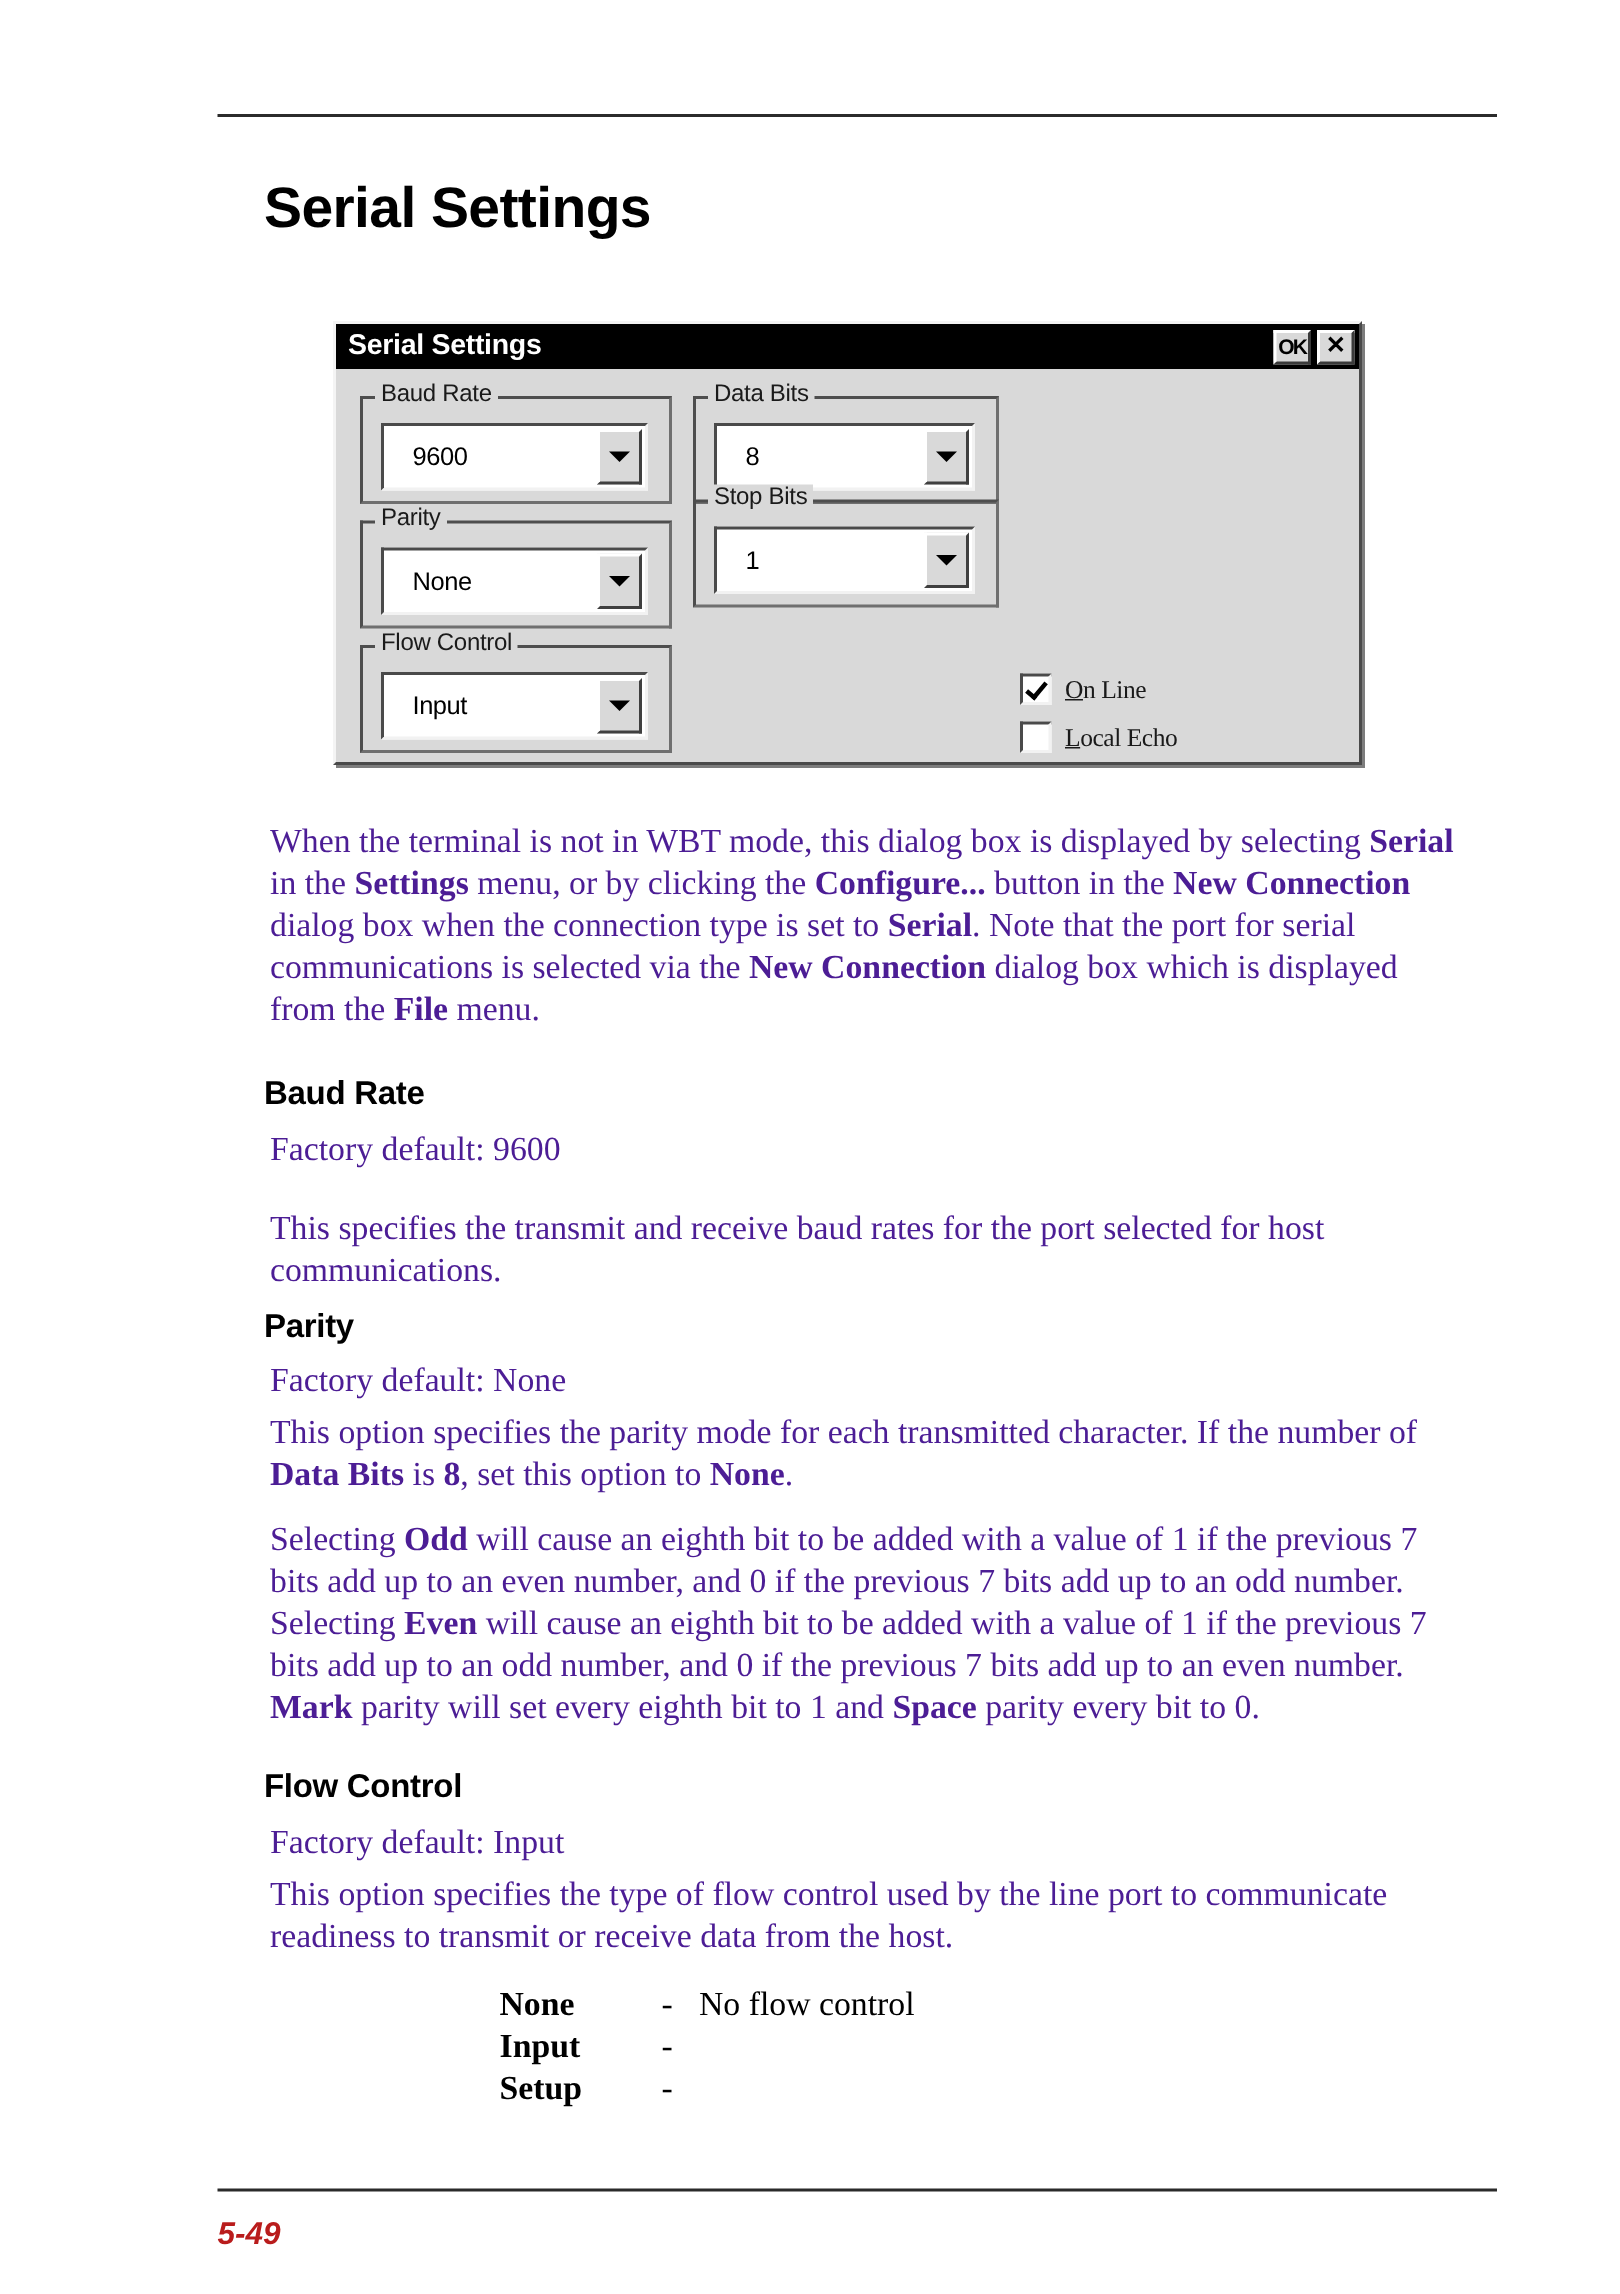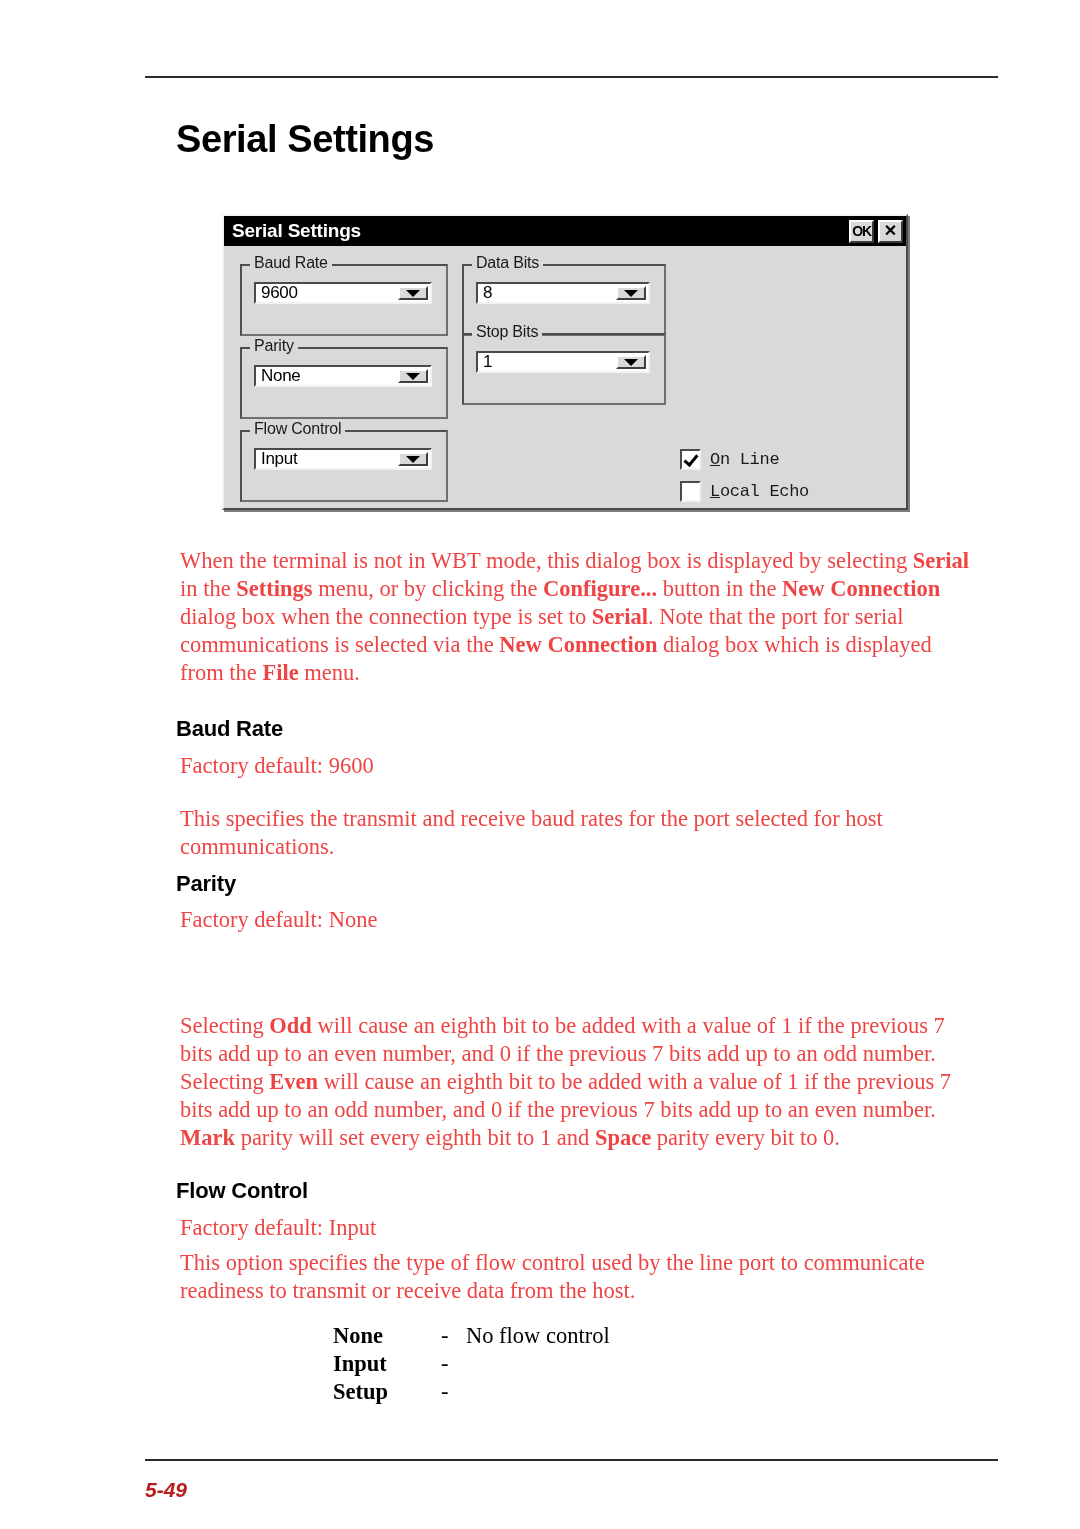--- a/index.html
+++ b/index.html
@@ -140,29 +140,30 @@
     color: #1a1a1a;
     white-space: nowrap;
     letter-spacing: -0.2px;
   }
 
   
   .combo {
     position: absolute;
     left: 12px;
     top: 16px;
-    height: 22px;
+    height: 45px;
     background: #ffffff;
     border-top: 2px solid #4a4a4a;
     border-left: 2px solid #4a4a4a;
     border-right: 2px solid #f2f2f2;
     border-bottom: 2px solid #f2f2f2;
     box-sizing: border-box;
     display: flex;
     align-items: stretch;
+    padding-left: 14px;
   }
   .combo-value {
     flex: 1 1 auto;
     display: flex;
     align-items: center;
     padding-left: 5px;
     font-family: "Liberation Sans", sans-serif;
     font-size: 17px;
     color: #000;
     letter-spacing: -0.3px;
@@ -213,37 +214,37 @@
     content: "";
     position: absolute;
     left: 5px; top: 1px;
     width: 5px; height: 11px;
     border-right: 3px solid #000;
     border-bottom: 3px solid #000;
     transform: rotate(40deg);
   }
   .chk-label {
     margin-left: 9px;
-    font-family: Liberation Mono, monospace;
+    font-family: Liberation Serif, serif;
     font-size: 17px;
     color: #1a1a1a;
     letter-spacing: -0.3px;
     white-space: nowrap;
   }
   .chk-label u { text-decoration: underline; }
 
   
   .para {
     position: absolute;
     left: 180px;
     width: 800px;
     font-family: "Liberation Serif", serif;
     font-size: 22.5px;
     line-height: 28px;
-    color: #ef4444;
+    color: #4c1d95;
     text-align: left;
   }
   .para b { font-weight: bold; }
 
   .sec-head {
     position: absolute;
     left: 176px;
     font-family: "Liberation Sans", sans-serif;
     font-weight: bold;
     font-size: 22px;
@@ -378,20 +379,21 @@
   </div>
 
   <div class="para" style="top:547px; width:790px;"><span>When the terminal is not in WBT mode, this dialog box is displayed by selecting </span><b>Serial</b><span> in the </span><b>Settings</b><span> menu, or by clicking the </span><b>Configure...</b><span> button in the </span><b>New Connection</b><span> dialog box when the connection type is set to </span><b>Serial</b><span>. Note that the port for serial communications is selected via the </span><b>New Connection</b><span> dialog box which is displayed from the </span><b>File</b><span> menu.</span></div>
 
   <div class="sec-head" style="top:716px;">Baud Rate</div>
   <div class="para" style="top:752px;">Factory default: 9600</div>
   <div class="para" style="top:787px; width:740px;margin-top:18px;">This specifies the transmit and receive baud rates for the port selected for host communications.</div>
 
   <div class="sec-head" style="top:871px;">Parity</div>
   <div class="para" style="top:906px;">Factory default: None</div>
+  <div class="para" style="top:941px; width:800px;"><span>This option specifies the parity mode for each transmitted character. If the number of </span><b>Data Bits</b><span> is </span><b>8</b><span>, set this option to </span><b>None</b><span>.</span></div>
 
   <div class="para" style="top:1012px; width:800px;"><span>Selecting </span><b>Odd</b><span> will cause an eighth bit to be added with a value of 1 if the previous 7 bits add up to an even number, and 0 if the previous 7 bits add up to an odd number. Selecting </span><b>Even</b><span> will cause an eighth bit to be added with a value of 1 if the previous 7 bits add up to an odd number, and 0 if the previous 7 bits add up to an even number. </span><b>Mark</b><span> parity will set every eighth bit to 1 and </span><b>Space</b><span> parity every bit to 0.</span></div>
 
   <div class="sec-head" style="top:1178px;">Flow Control</div>
   <div class="para" style="top:1214px;">Factory default: Input</div>
   <div class="para" style="top:1249px; width:790px;">This option specifies the type of flow control used by the line port to communicate readiness to transmit or receive data from the host.</div>
 
   <div class="deflist">
     <div class="def-row">
       <span class="def-term">None</span>

